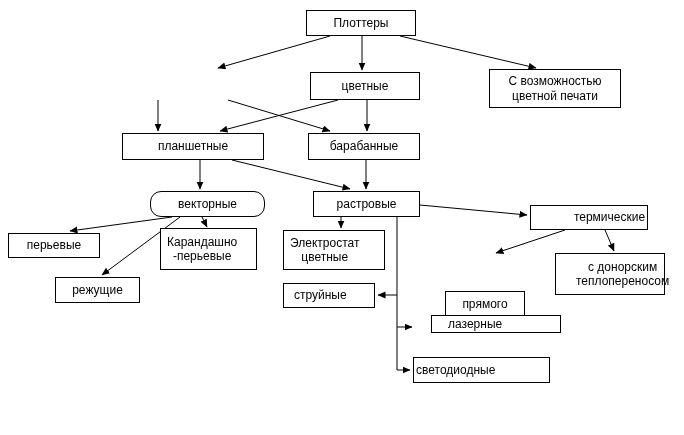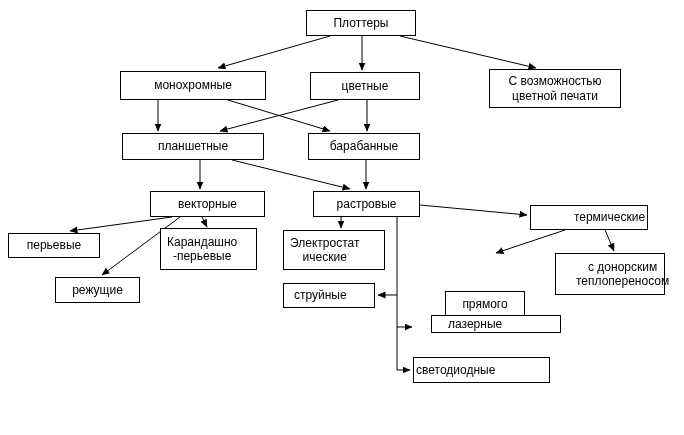--- a/index.html
+++ b/index.html
@@ -42,21 +42,21 @@
   .node.left {
     justify-content: flex-start;
     text-align: center;
   }
   #n-plotters      { left:306px; top:10px;  width:110px; height:26px; }
   #n-monochrome    { left:120px; top:71px;  width:146px; height:29px; }
   #n-color         { left:310px; top:72px;  width:110px; height:28px; }
   #n-color-capable { left:489px; top:69px;  width:132px; height:39px; }
   #n-flatbed       { left:122px; top:133px; width:142px; height:27px; }
   #n-drum          { left:308px; top:133px; width:112px; height:27px; }
-  #n-vector        { left:150px; top:191px; width:115px; height:26px; }
+  #n-vector        { left:150px; top:191px; width:115px; height:26px;border-radius:11px; }
   #n-raster        { left:313px; top:191px; width:107px; height:26px; }
   #n-pen           { left:8px;   top:233px; width:92px;  height:25px; }
   #n-pencil-pen    { left:160px; top:228px; width:97px;  height:42px; padding-left:6px; }
   #n-cutting       { left:55px;  top:277px; width:85px;  height:26px; }
   #n-electrostatic { left:283px; top:230px; width:102px; height:40px; padding-left:6px; }
   #n-inkjet        { left:283px; top:283px; width:92px;  height:25px; padding-left:10px; }
   #n-thermal       { left:530px; top:205px; width:118px; height:25px;padding-left:44px; }
   #n-direct-output { left:445px; top:255px; width:80px;  height:40px;margin-top:36px; }
   #n-donor         { left:555px; top:253px; width:110px; height:42px; padding-left:20px; }
   #n-laser         { left:415px; top:315px; width:130px; height:18px; padding-left:16px;margin-left:16px; }
@@ -90,34 +90,33 @@
     <line x1="420" y1="205" x2="527" y2="215" marker-end="url(#ah)"></line>
     <polyline points="397,217 397,370" fill="none"></polyline>
     <line x1="397" y1="295" x2="378" y2="295" marker-end="url(#ah)"></line>
     <line x1="397" y1="327" x2="412" y2="327" marker-end="url(#ah)"></line>
     <line x1="397" y1="370" x2="410" y2="370" marker-end="url(#ah)"></line>
     <line x1="565" y1="230" x2="496" y2="253" marker-end="url(#ah)"></line>
     <line x1="605" y1="230" x2="614" y2="251" marker-end="url(#ah)"></line>
   </svg>
 
   <div class="node" id="n-plotters">Плоттеры</div>
-  <div class="node" id="n-monochrome">монохромные</div>
   <div class="node" id="n-color">цветные</div>
   <div class="node" id="n-color-capable">С возможностью
 цветной печати</div>
   <div class="node" id="n-flatbed">планшетные</div>
   <div class="node" id="n-drum">барабанные</div>
   <div class="node" id="n-vector">векторные</div>
   <div class="node" id="n-raster">растровые</div>
   <div class="node" id="n-pen">перьевые</div>
   <div class="node left" id="n-pencil-pen">Карандашно
 -перьевые</div>
   <div class="node" id="n-cutting">режущие</div>
   <div class="node left" id="n-electrostatic">Электростат
-ические</div>
+цветные</div>
   <div class="node left" id="n-inkjet">струйные</div>
   <div class="node" id="n-thermal">термические</div>
   <div class="node" id="n-direct-output">прямого
 вывода</div>
   <div class="node left" id="n-donor">с донорским
 теплопереносом</div>
   <div class="node left" id="n-laser">лазерные</div>
   <div class="node left" id="n-led">светодиодные</div>
 
 </div>

